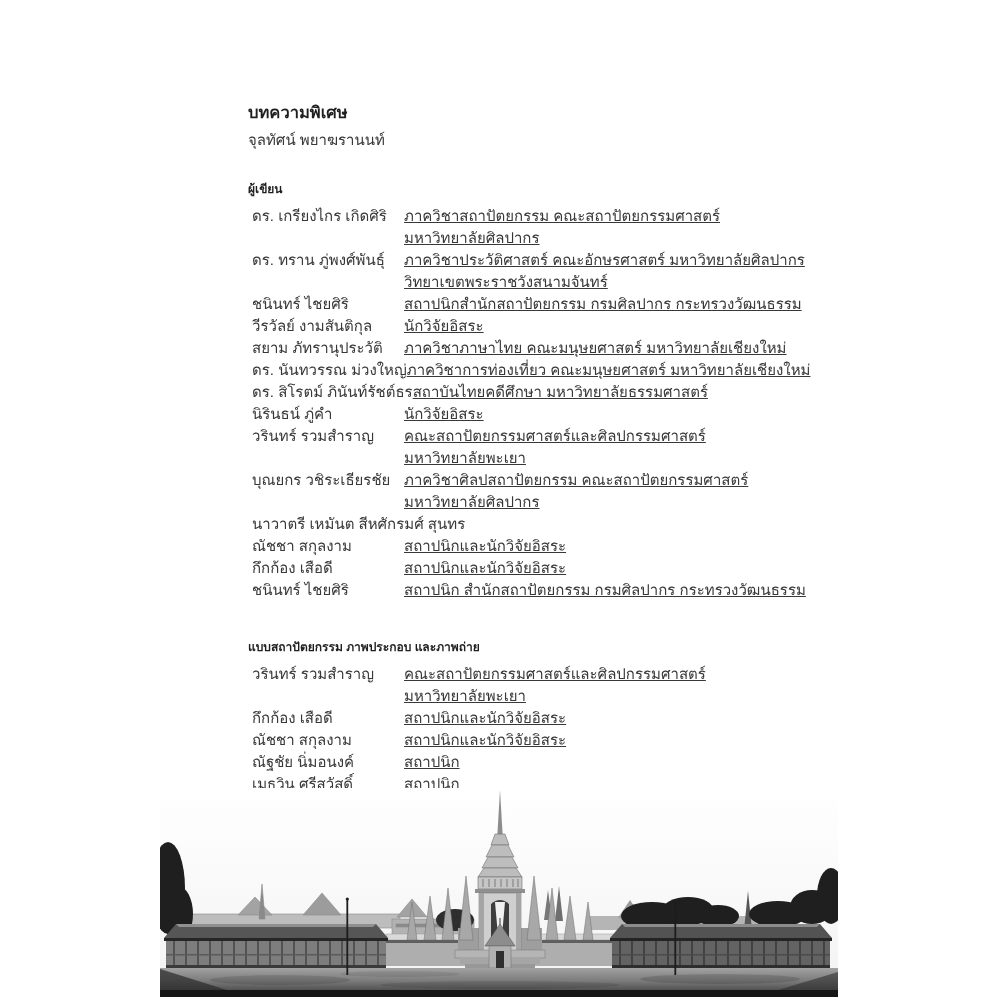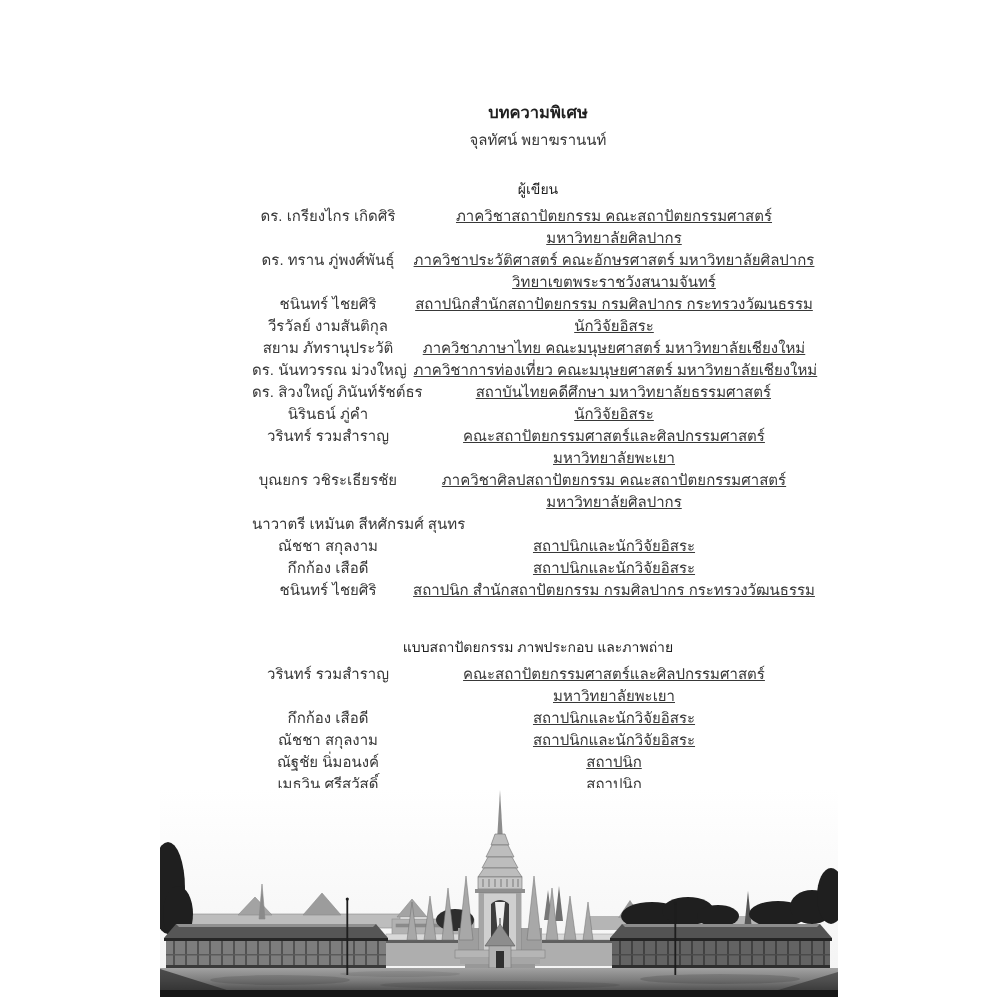--- a/index.html
+++ b/index.html
@@ -1,30 +1,30 @@
 <!DOCTYPE html>
 <html><head>
 <meta charset="utf-8">
 <style>
   html,body{margin:0;padding:0;background:#ffffff;}
   .page{
     position:relative;width:1000px;height:1000px;background:#ffffff;overflow:hidden;
     font-family:"Liberation Sans","DejaVu Sans",sans-serif;color:#383838;
   }
   .content{
-    position:absolute;left:248px;top:100px;width:580px;font-size:15px;text-align:center;
+    position:absolute;left:248px;top:100px;width:580px;font-size:15px;
   }
   .article-label{
     font-size:16.5px;font-weight:bold;color:#1f1f1f;line-height:24px;margin:0;
   }
   .article-author{
     line-height:22px;margin:5px 0 26px 0;
   }
   .section-heading{
-    font-size:14px;font-weight:normal;color:#1f1f1f;line-height:24px;margin:0 0 2px 0;
+    font-size:12px;font-weight:bold;color:#1f1f1f;line-height:24px;margin:0 0 2px 0;
   }
   .section-credits{margin-top:34px;}
   .rows{margin:4px;}
   .row{display:flex;align-items:flex-start;}
   .name{flex:0 0 152px;line-height:22px;white-space:nowrap;}
   .name.full-width{flex:0 0 auto;}
   .aff{flex:1;line-height:22px;text-decoration:underline;}
   .aff div{line-height:22px;white-space:nowrap;}
   .photo-wrap{
     position:absolute;left:160px;top:788px;width:678px;height:209px;
@@ -75,21 +75,21 @@
               <div>ภาควิชาภาษาไทย คณะมนุษยศาสตร์ มหาวิทยาลัยเชียงใหม่</div>
             </div>
           </div>
           <div class="row">
             <div class="name">ดร. นันทวรรณ ม่วงใหญ่</div>
             <div class="aff">
               <div>ภาควิชาการท่องเที่ยว คณะมนุษยศาสตร์ มหาวิทยาลัยเชียงใหม่</div>
             </div>
           </div>
           <div class="row">
-            <div class="name">ดร. สิวงใหญ์ ภินันท์รัชต์ธร</div>
+            <div class="name">ดร. สิโรตม์ ภินันท์รัชต์ธร</div>
             <div class="aff">
               <div>สถาบันไทยคดีศึกษา มหาวิทยาลัยธรรมศาสตร์</div>
             </div>
           </div>
           <div class="row">
             <div class="name">นิรินธน์ ภู่คำ</div>
             <div class="aff">
               <div>นักวิจัยอิสระ</div>
             </div>
           </div>

